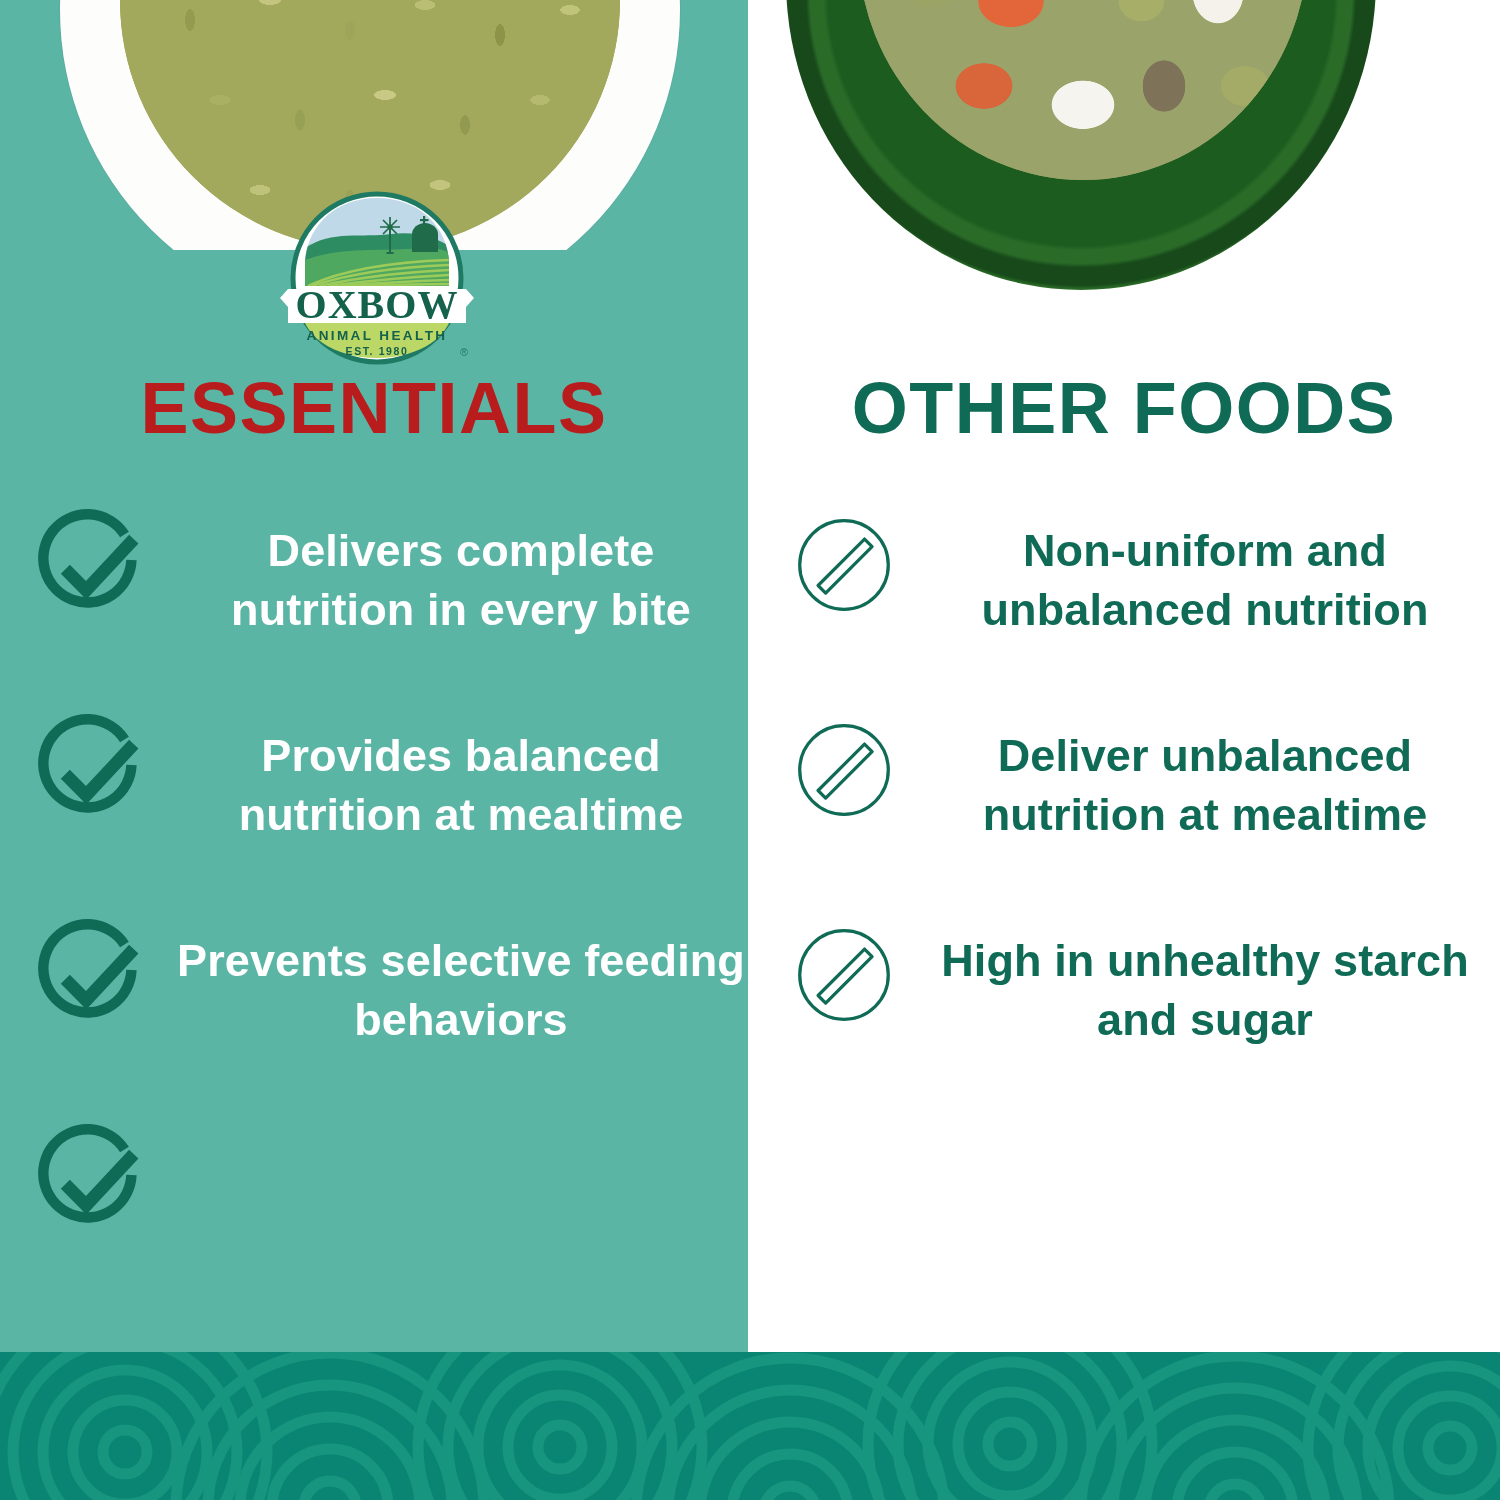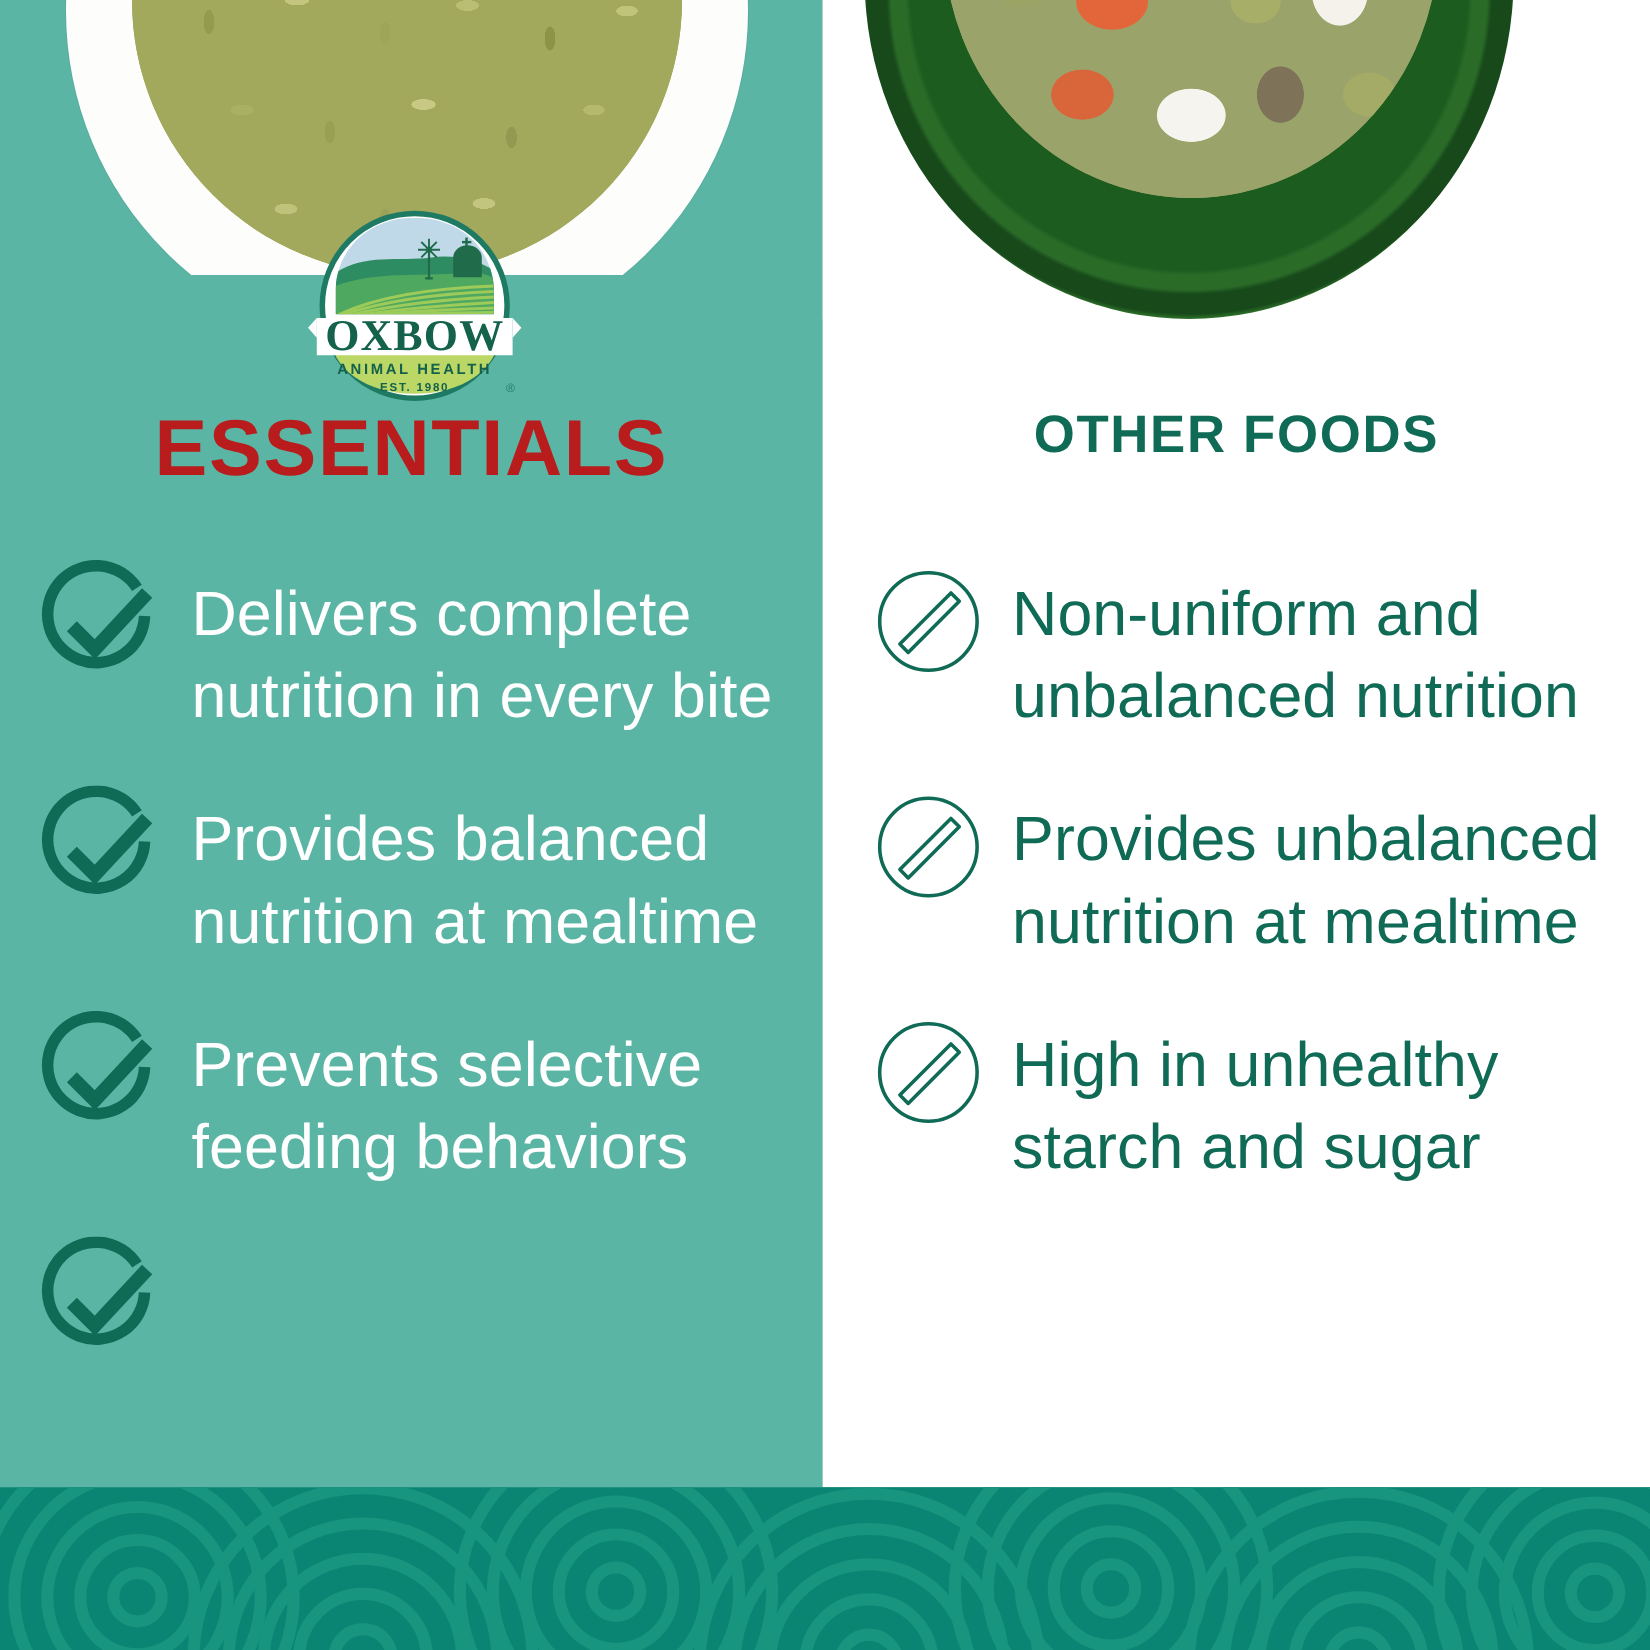--- a/index.html
+++ b/index.html
@@ -151,21 +151,21 @@
     text-align:center;
     font-size:72px; font-weight:bold;
     letter-spacing:1.5px;
     color:#b91c1c;
     line-height:1;
   }
   .heading-right {
     position:absolute;
     left:748px; top:372px; width:752px;
     text-align:center;
-    font-size:48px; font-weight:bold;
+    font-size:72px; font-weight:bold;
     letter-spacing:1.5px;
     color:#0F6B55;
     line-height:1;
   }
 
   
   .list {
     position:absolute;
     top:505px;
   }
@@ -180,25 +180,26 @@
   .row .icon {
     flex:0 0 auto;
     width:116px; height:116px;
     margin-right:24px;
     margin-top:4px;
   }
   .row .icon svg { display:block; width:116px; height:116px; }
 
   .row .txt {
     flex:1 1 auto;
-    font-size:57px;
+    font-size:45px;
     line-height:1.32;
-    font-weight:400;
+    font-weight:700;
     padding-top:16px;
     letter-spacing:.1px;
+    text-align:center;
   }
   .list-left  .txt { color:#ffffff; }
   .list-right .txt { color:#0F6B55; }
   .list-right .row .icon { width:108px; height:108px; margin-right:22px; margin-top:6px;}
   .list-right .row .icon svg { width:108px; height:108px; }
 
   
   .band {
     position:absolute;
     left:0; top:1352px;
@@ -347,21 +348,21 @@
     </div>
 
 
     <div class="row">
       <span class="icon">
         <svg viewBox="0 0 100 100">
           <circle cx="50" cy="50" r="41" fill="none" stroke="#0F6B55" stroke-width="3"></circle>
           <path d="M26 69 L69 26 L76 33 L33 76 Z" fill="none" stroke="#0F6B55" stroke-width="3" stroke-linejoin="round"></path>
         </svg>
       </span>
-      <span class="txt">Provides unbalanced nutrition at mealtime</span>
+      <span class="txt">Deliver unbalanced nutrition at mealtime</span>
     </div>
 
     <div class="row">
       <span class="icon">
         <svg viewBox="0 0 100 100">
           <circle cx="50" cy="50" r="41" fill="none" stroke="#0F6B55" stroke-width="3"></circle>
           <path d="M26 69 L69 26 L76 33 L33 76 Z" fill="none" stroke="#0F6B55" stroke-width="3" stroke-linejoin="round"></path>
         </svg>
       </span>
       <span class="txt">High in unhealthy starch and sugar</span>

